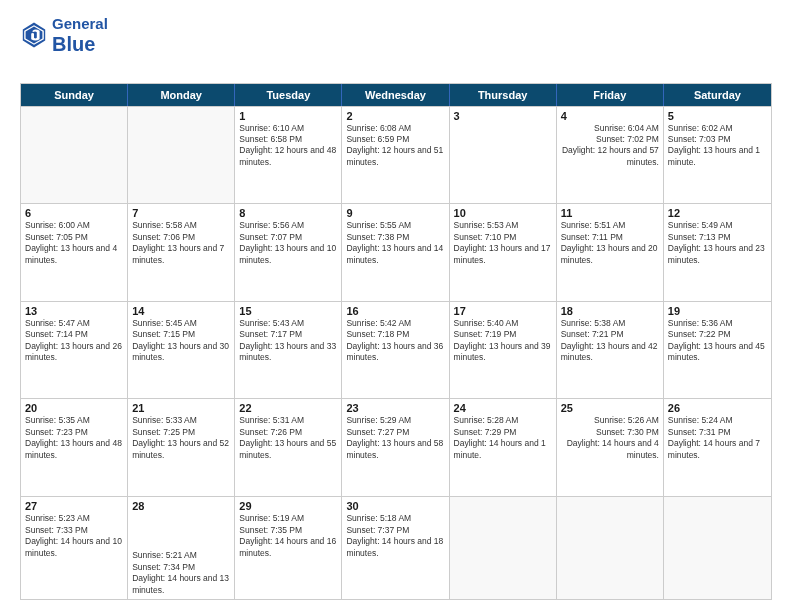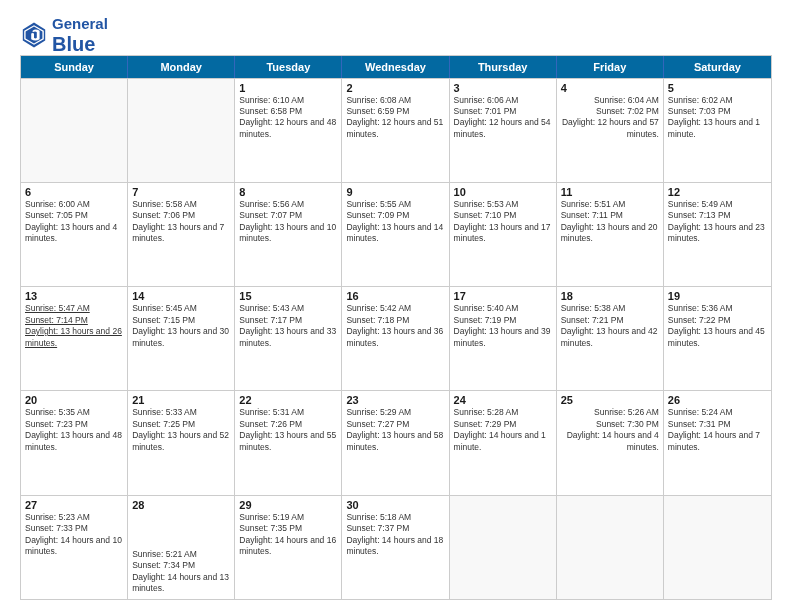--- a/index.html
+++ b/index.html
@@ -14,21 +14,21 @@
       width: 792px;
       height: 612px;
       padding: 16px 20px 12px 20px;
       display: flex;
       flex-direction: column;
     }
     .header {
       display: flex;
       justify-content: space-between;
       align-items: flex-start;
-      margin-bottom: 0;
+      margin-bottom: 28px;
     }
     .logo {
       display: flex;
       align-items: center;
     }
     .logo-text {
       font-size: 18px;
       font-weight: bold;
       color: #1a3a5c;
       line-height: 1.1;
@@ -53,21 +53,21 @@
     }
     .calendar {
       flex: 1;
       display: flex;
       flex-direction: column;
       border: 1px solid #ccc;
     }
     .cal-header {
       display: grid;
       grid-template-columns: repeat(7, 1fr);
-      background: #0369a1;
+      background: #0c4a6e;
     }
     .cal-header-cell {
       color: #fff;
       font-size: 11px;
       font-weight: bold;
       padding: 5px 4px;
       text-align: center;
       border-right: 1px solid #3366bb;
     }
     .cal-header-cell:last-child { border-right: none; }
@@ -149,23 +149,20 @@
 Daylight: 12 hours and 48 minutes.</div>
           </div>
           <div class="cal-cell">
             <span class="day-num">2</span>
             <div class="cell-text" style="white-space: pre-line;">Sunrise: 6:08 AM
 Sunset: 6:59 PM
 Daylight: 12 hours and 51 minutes.</div>
           </div>
           <div class="cal-cell">
             <span class="day-num">3</span>
-            <div class="cell-text" style="white-space: pre-line;">Sunrise: 6:06 AM
-Sunset: 7:01 PM
-Daylight: 12 hours and 54 minutes.</div>
           </div>
           <div class="cal-cell">
             <span class="day-num">4</span>
             <div class="cell-text" style="white-space: pre-line; text-align: right;">Sunrise: 6:04 AM
 Sunset: 7:02 PM
 Daylight: 12 hours and 57 minutes.</div>
           </div>
           <div class="cal-cell">
             <span class="day-num">5</span>
             <div class="cell-text" style="white-space: pre-line;">Sunrise: 6:02 AM
@@ -188,21 +185,21 @@
           </div>
           <div class="cal-cell">
             <span class="day-num">8</span>
             <div class="cell-text" style="white-space: pre-line;">Sunrise: 5:56 AM
 Sunset: 7:07 PM
 Daylight: 13 hours and 10 minutes.</div>
           </div>
           <div class="cal-cell">
             <span class="day-num">9</span>
             <div class="cell-text" style="white-space: pre-line;">Sunrise: 5:55 AM
-Sunset: 7:09 PM
+Sunset: 7:38 PM
 Daylight: 13 hours and 14 minutes.</div>
           </div>
           <div class="cal-cell">
             <span class="day-num">10</span>
             <div class="cell-text" style="white-space: pre-line;">Sunrise: 5:53 AM
 Sunset: 7:10 PM
 Daylight: 13 hours and 17 minutes.</div>
           </div>
           <div class="cal-cell">
             <span class="day-num">11</span>
@@ -213,21 +210,21 @@
           <div class="cal-cell">
             <span class="day-num">12</span>
             <div class="cell-text" style="white-space: pre-line;">Sunrise: 5:49 AM
 Sunset: 7:13 PM
 Daylight: 13 hours and 23 minutes.</div>
           </div>
         </div>
         <div class="cal-row">
           <div class="cal-cell">
             <span class="day-num">13</span>
-            <div class="cell-text" style="white-space: pre-line; text-decoration: underline;">Sunrise: 5:47 AM
+            <div class="cell-text" style="white-space: pre-line;">Sunrise: 5:47 AM
 Sunset: 7:14 PM
 Daylight: 13 hours and 26 minutes.</div>
           </div>
           <div class="cal-cell">
             <span class="day-num">14</span>
             <div class="cell-text" style="white-space: pre-line;">Sunrise: 5:45 AM
 Sunset: 7:15 PM
 Daylight: 13 hours and 30 minutes.</div>
           </div>
           <div class="cal-cell">

